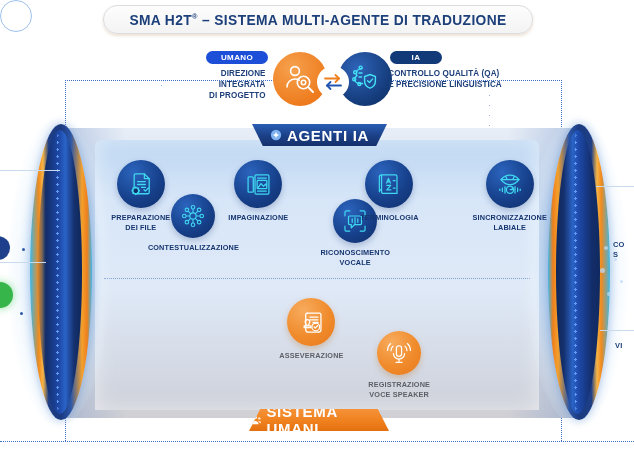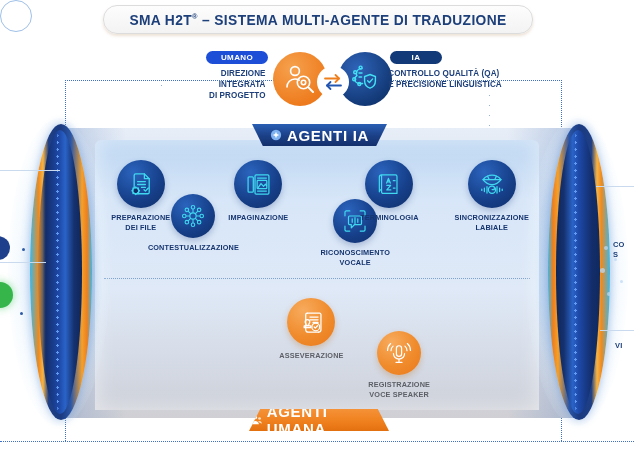--- a/index.html
+++ b/index.html
@@ -362,21 +362,21 @@
         <path d="M6 4.2a2.4 2.4 0 0 0-2.4 2.4v15.8A2.4 2.4 0 0 1 6 20"></path>
         <path d="M11.4 13 13.4 8l2 5M11.9 11.6h3.1" stroke-linecap="round"></path>
         <path d="M11.6 15.4h4.2L11.6 20.4h4.4" stroke-linecap="round"></path>
         <path d="M18.6 10.4h2M18.6 18.4h2" stroke-linecap="round"></path>
       </svg>
     </div>
     <div class="cap">TERMINOLOGIA</div>
   </div>
 
 
-  <div class="agent ai" style="left:448px;top:160px;width:88px;align-items:center;">
+  <div class="agent ai" style="left:466px;top:160px;width:88px;align-items:center;">
     <div class="bubble" style="width:48px;height:48px">
       <svg width="28" height="28" viewBox="0 0 28 28" fill="none" stroke="#3fd8f0" stroke-width="1.25" stroke-linecap="round" stroke-linejoin="round">
         <path d="M5 9.6c2.6-3 5.8-4.4 9-4.4s6.4 1.4 9 4.4c-2.6 3.4-5.8 5-9 5s-6.4-1.6-9-5z"></path>
         <path d="M5 9.6h18M9.6 6.2l1.6 3.4M18.4 6.2l-1.6 3.4"></path>
         <circle cx="14" cy="19.8" r="3.6"></circle>
         <path d="M16.3 17.3v2.2h-2.2"></path>
         <path d="M9 16.6v6.4M6.4 18v3.6M3.8 19.2v1.2M19 16.6v6.4M21.6 18v3.6M24.2 19.2v1.2"></path>
       </svg>
     </div>
     <div class="cap">SINCRONIZZAZIONE
@@ -417,16 +417,16 @@
 
   <div class="banner banner-hum">
     <svg width="13" height="12" viewBox="0 0 16 13">
       <circle cx="8" cy="3.3" r="2.2" fill="#ffffff"></circle>
       <path d="M3.6 12c0-2.5 2-4.3 4.4-4.3s4.4 1.8 4.4 4.3z" fill="#ffffff"></path>
       <circle cx="2.7" cy="4.6" r="1.7" fill="#ffe3c4"></circle>
       <path d="M0 11.2c0-2 1.2-3.3 2.7-3.3.7 0 1.3.3 1.8.7" fill="#ffe3c4"></path>
       <circle cx="13.3" cy="4.6" r="1.7" fill="#ffe3c4"></circle>
       <path d="M16 11.2c0-2-1.2-3.3-2.7-3.3-.7 0-1.3.3-1.8.7" fill="#ffe3c4"></path>
     </svg>
-    <span>AGENTI UMANA</span>
+    <span>SISTEMA UMANI</span>
   </div>
 
 </div>
 
 </body></html>

